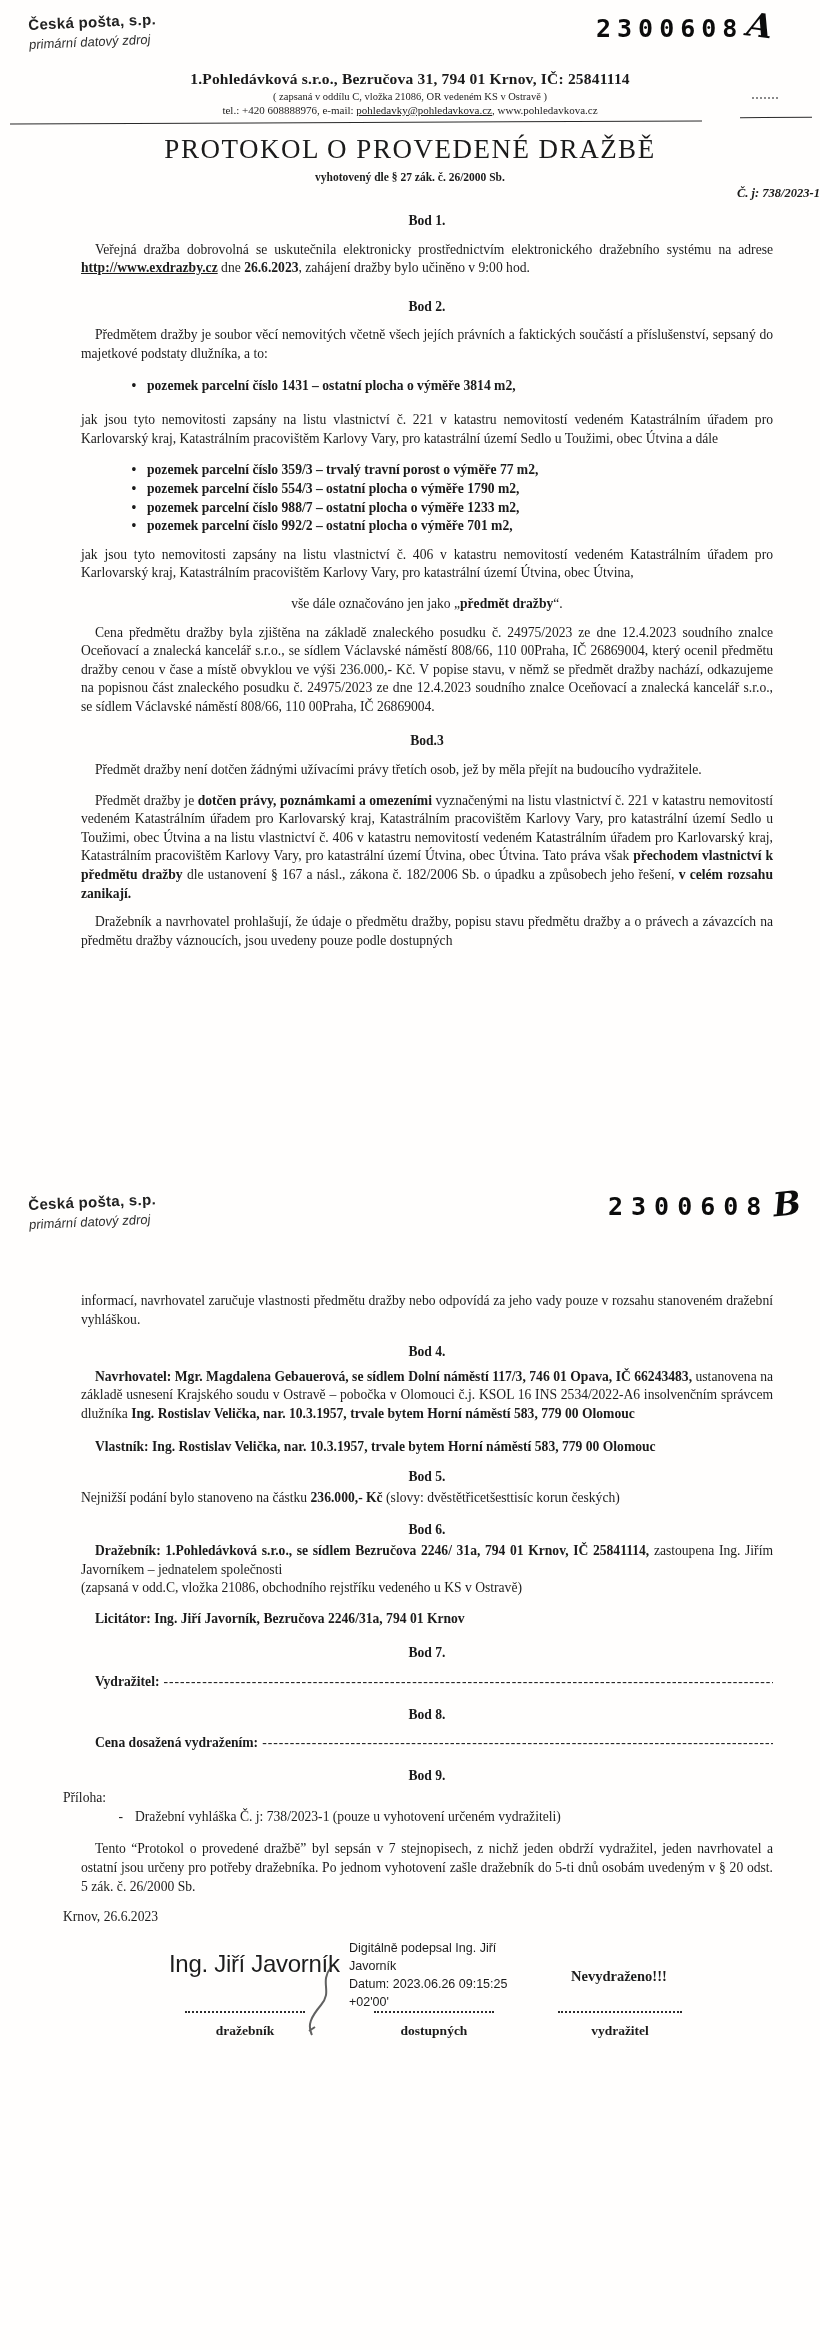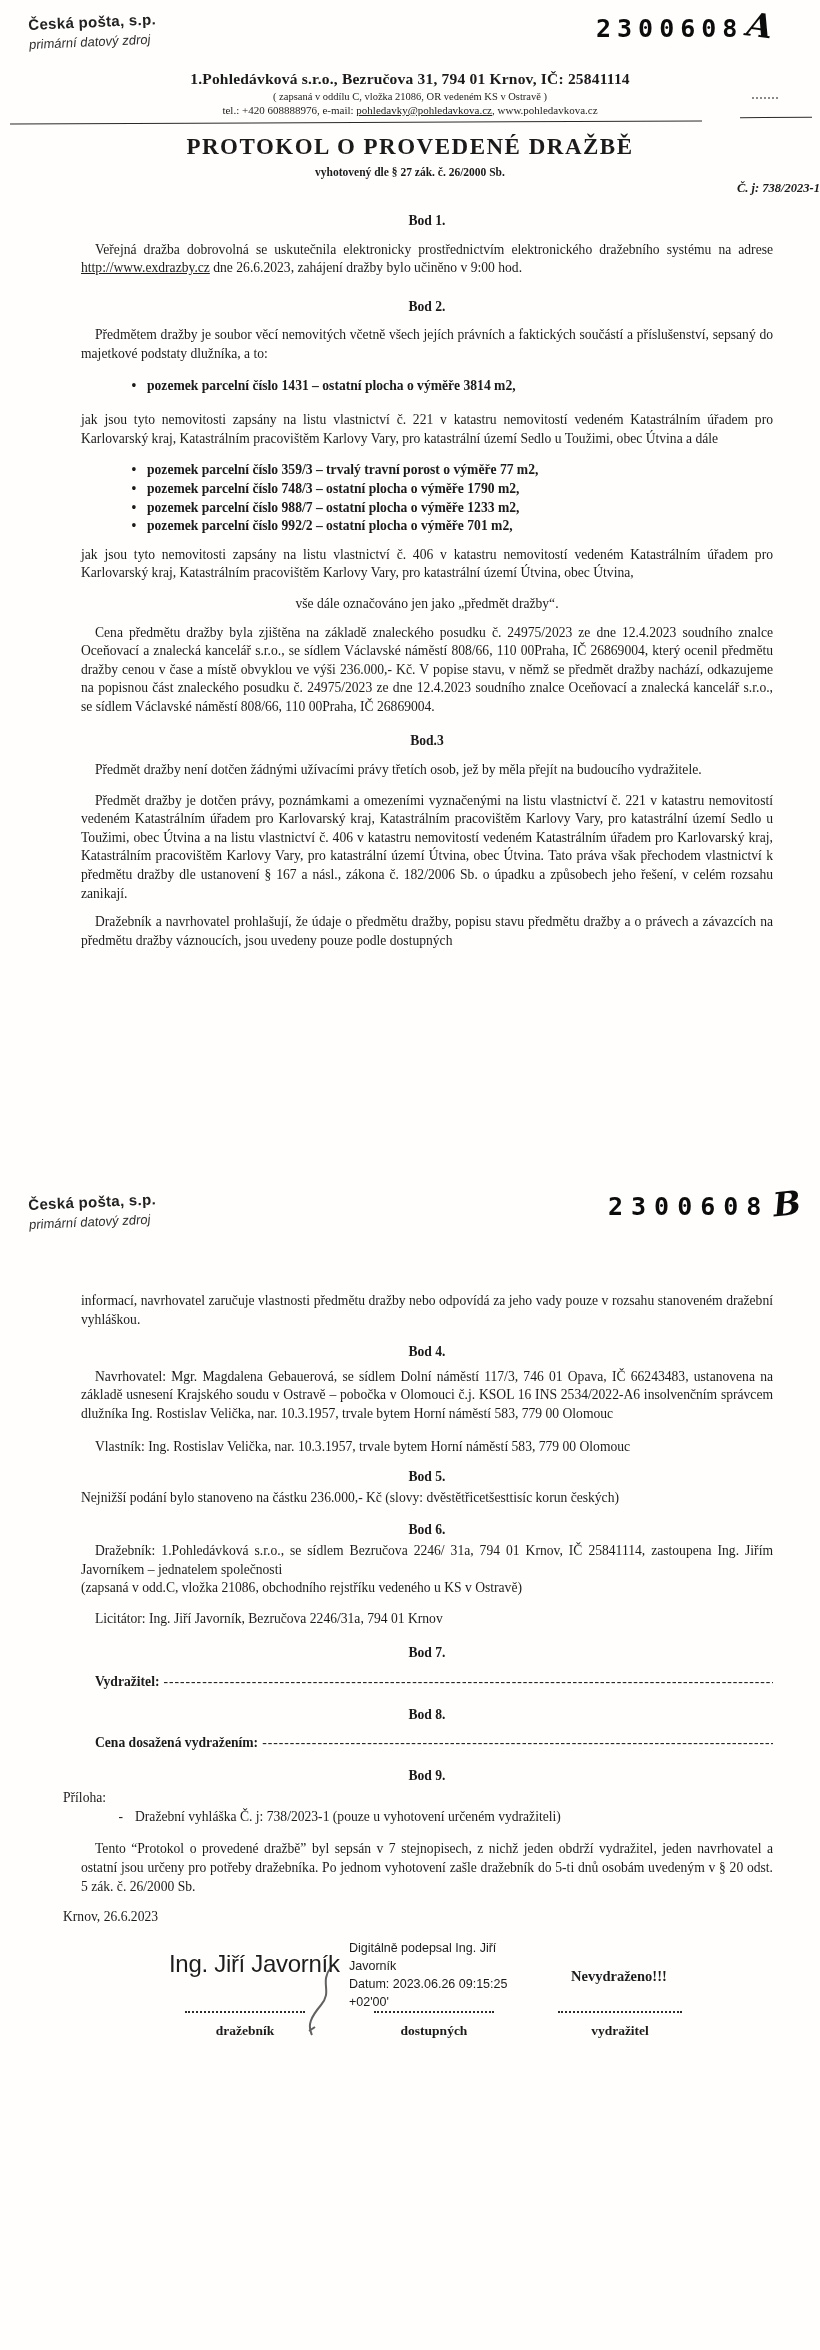--- a/index.html
+++ b/index.html
@@ -24,29 +24,29 @@
 
   .letterhead{position:absolute;left:0;right:0;text-align:center;}
   .lh-company{font-size:15.5px;font-weight:bold;letter-spacing:.2px;}
   .lh-registry{font-size:10.5px;margin-top:3px;}
   .lh-contact{font-size:11px;margin-top:2px;}
   .u{text-decoration:underline;}
   .rule{position:absolute;border-top:1.6px solid #2a2a2a;transform:rotate(-.25deg);}
   .artifact{position:absolute;border-top:2px dotted #8a8a8a;}
 
   .titleblock{position:absolute;left:0;right:0;text-align:center;}
-  .doc-title{font-size:23px;font-weight:bold;letter-spacing:1.5px;}
+  .doc-title{font-size:27px;font-weight:normal;letter-spacing:1.5px;}
   .doc-sub{font-size:11.5px;font-weight:bold;margin-top:6px;}
   .doc-case{font-size:12.5px;font-weight:bold;font-style:italic;margin-top:3px;text-align:right;}
 
   .content{position:absolute;left:81px;width:692px;font-size:13.6px;line-height:18.6px;}
   .h{text-align:center;font-weight:bold;margin-top:16px;}
   .p{text-align:justify;margin-top:10px;}
   .ind{text-indent:14px;}
-  .b{font-weight:normal;}
+  .b{font-weight:bold;}
   .center{text-align:center;margin-top:12px;}
   .bullets{margin-top:13px;}
   .bullet{display:flex;font-weight:bold;}
   .bullet .mark{width:26px;text-align:center;margin-left:40px;flex:none;}
   .dashline{display:flex;margin-top:10px;padding-left:14px;}
   .dashline .lbl{font-weight:bold;flex:none;padding-right:4px;}
   .dashline .dashes{flex:1;overflow:hidden;white-space:nowrap;letter-spacing:1px;color:#222;}
   .attach{display:flex;margin-top:0;}
   .attach .mark{width:20px;text-align:right;margin-left:22px;padding-right:12px;flex:none;}
 
@@ -103,21 +103,21 @@
           </div>
       </div>
       <div class="p" style="margin-top:16px">jak jsou tyto nemovitosti zapsány na listu vlastnictví č. 221 v katastru nemovitostí vedeném Katastrálním úřadem pro Karlovarský kraj, Katastrálním pracovištěm Karlovy Vary, pro katastrální území Sedlo u Toužimi, obec Útvina a dále</div>
       <div class="bullets">
         <div class="bullet">
             <span class="mark">•</span>
             <span>pozemek parcelní číslo 359/3 – trvalý travní porost o výměře 77 m2,</span>
           </div>
         <div class="bullet">
             <span class="mark">•</span>
-            <span>pozemek parcelní číslo 748/3 – ostatní plocha o výměře 1790 m2,</span>
+            <span>pozemek parcelní číslo 554/3 – ostatní plocha o výměře 1790 m2,</span>
           </div>
         <div class="bullet">
             <span class="mark">•</span>
             <span>pozemek parcelní číslo 988/7 – ostatní plocha o výměře 1233 m2,</span>
           </div>
         <div class="bullet">
             <span class="mark">•</span>
             <span>pozemek parcelní číslo 992/2 – ostatní plocha o výměře 701 m2,</span>
           </div>
       </div>

